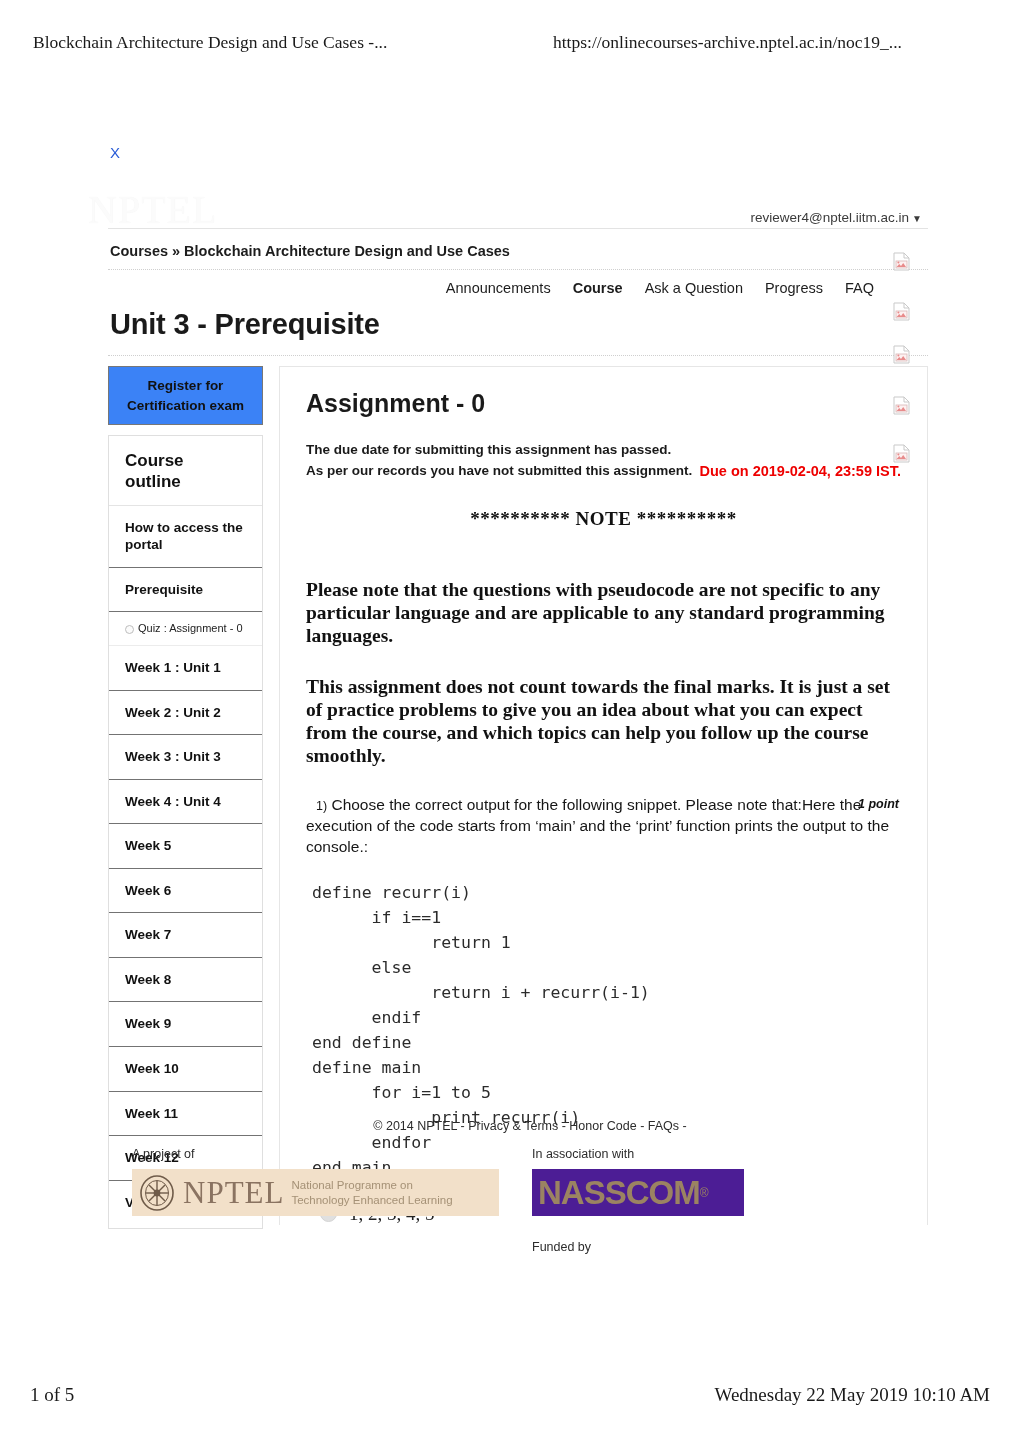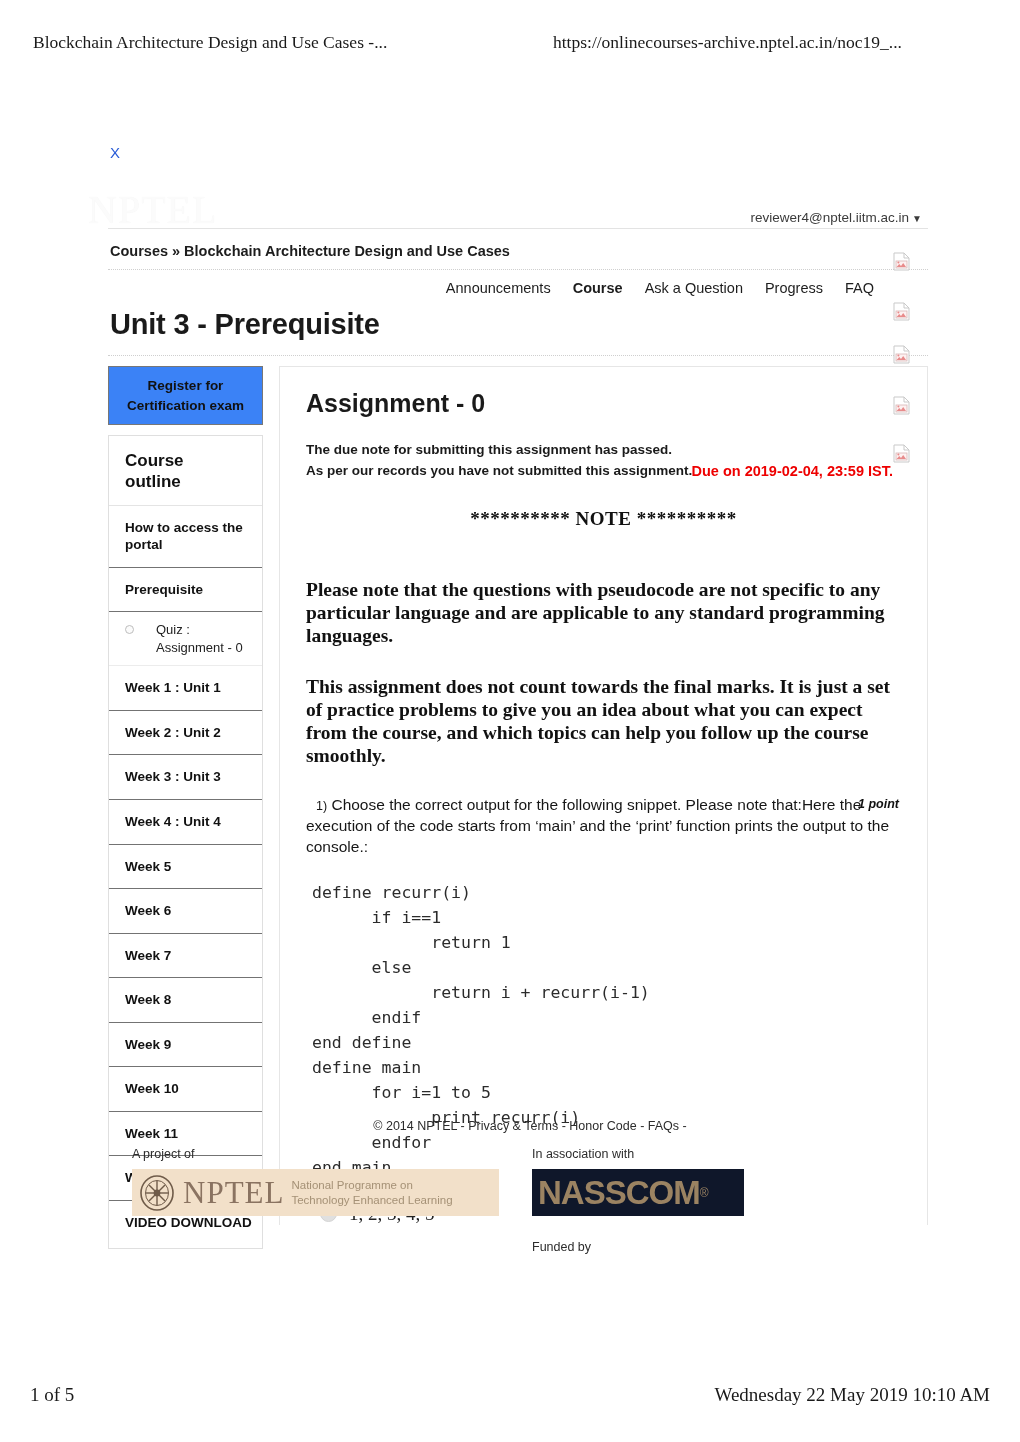--- a/index.html
+++ b/index.html
@@ -161,28 +161,28 @@
     font-size: 13.5px;
     font-weight: bold;
     color: #111;
     padding: 13px 10px 13px 16px;
     border-bottom: 1px solid #737373;
     line-height: 1.3;
     cursor: pointer;
   }
   .outline-item:last-child { border-bottom: none; }
   .outline-sub {
-    font-size: 13px;
+    font-size: 11px;
     font-weight: normal;
     color: #222;
     padding: 9px 10px 9px 16px;
     border-bottom: 1px solid #ececec;
     line-height: 1.35;
     display: flex;
-    gap: 22px;
+    gap: 4px;
     align-items: flex-start;
     cursor: pointer;
   }
   .radio-dot {
     flex: 0 0 9px;
     width: 9px; height: 9px;
     border: 1px solid #bdbdbd;
     border-radius: 50%;
     background: #fbfbfb;
     margin-top: 4px;
@@ -201,21 +201,21 @@
   .assign-title {
     font-size: 25px;
     font-weight: bold;
     color: #1a1a1a;
     padding-bottom: 22px;
   }
 
   .duewrap { position: relative; font-size: 13.5px; font-weight: bold; color: #1a1a1a; line-height: 1.55; }
   .duewrap .due-red {
     position: absolute;
-    right: 8px; top: 20px;
+    right: 0; top: 20px;
     color: #ee0000;
     font-size: 14.5px;
     font-weight: bold;
     white-space: nowrap;
   }
   .due-l2 { max-width: 420px; }
 
   .note-head {
     text-align: center;
     font-family: "Liberation Serif", serif;
@@ -331,21 +331,21 @@
   .logo-nptel .nptel-tag {
     font-size: 11.5px;
     line-height: 1.28;
     color: #a59176;
   }
 
   .logo-nasscom {
     position: absolute;
     left: 400px; top: 22px;
     width: 212px; height: 47px;
-    background: #0f172a;
+    background: #4c1d95;
     display: flex;
     align-items: center;
     padding-left: 6px;
   }
   .logo-nasscom .nw {
     font-family: "Liberation Sans", sans-serif;
     font-weight: bold;
     font-size: 33px;
     letter-spacing: -1px;
     color: #9b8362;
@@ -423,21 +423,21 @@
               <div class="outline-item">Week 12</div>
               <div class="outline-item">VIDEO DOWNLOAD</div>
             </div>
         </div>
       </div>
 
       <div class="content">
         <div class="assign-title">Assignment - 0</div>
 
         <div class="duewrap">
-          <div>The due note for submitting this assignment has passed.</div>
+          <div>The due date for submitting this assignment has passed.</div>
           <div class="due-l2">As per our records you have not submitted this assignment.</div>
           <div class="due-red">Due on 2019-02-04, 23:59 IST.</div>
         </div>
 
         <div class="note-head">********** NOTE **********</div>
 
         <div class="note-p">Please note that the questions with pseudocode are not specific to any particular language and are applicable to any standard programming languages.</div>
         <div class="note-p">This assignment does not count towards the final marks. It is just a set of practice problems to give you an idea about what you can expect from the course, and which topics can help you follow up the course smoothly.</div>
 
         <div class="qline">

